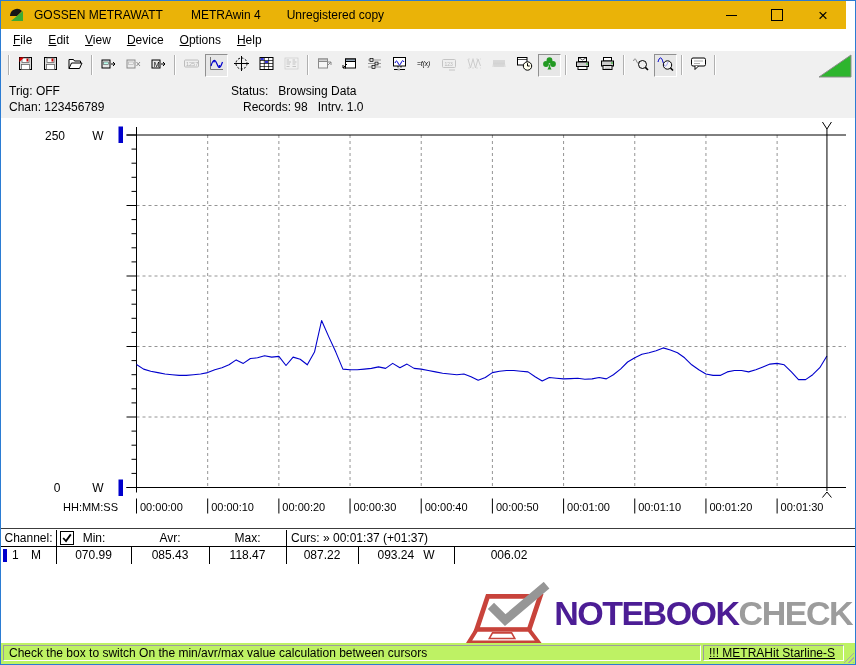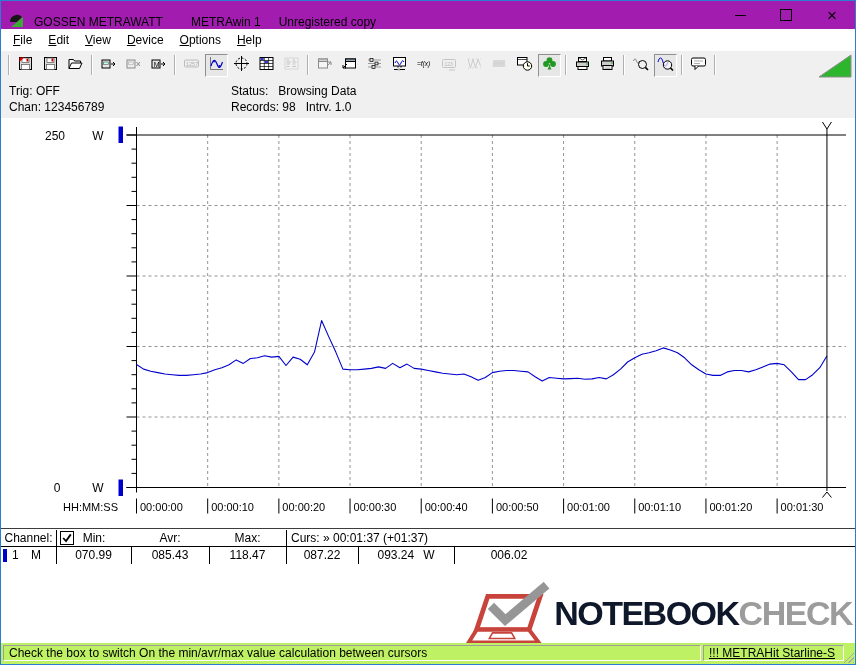--- a/index.html
+++ b/index.html
@@ -1,23 +1,23 @@
 <!DOCTYPE html>
 <html><head>
 <meta charset="utf-8">
 <style>
   html,body{margin:0;padding:0;background:#fff;}
   .win{position:relative;width:856px;height:665px;box-sizing:border-box;border:1px solid #2b7cd3;
        background:#fff;font-family:"Liberation Sans",sans-serif;color:#000;overflow:hidden;}
   
-  .titlebar{position:absolute;top:0;left:0;right:0;height:28px;display:flex;align-items:flex-end;background:#a21caf;}
+  .titlebar{position:absolute;top:0;left:0;right:9px;height:28px;display:flex;align-items:center;background:#eab308;}
   .app-icon{margin-left:8px;width:16px;height:16px;flex:0 0 auto;}
   .t-app{margin-left:9px;font-size:12px;}
   .t-prod{margin-left:28px;font-size:12px;}
-  .t-unreg{margin-left:18px;font-size:12px;}
+  .t-unreg{margin-left:26px;font-size:12px;}
   .win-controls{position:absolute;right:0;top:0;height:28px;display:flex;}
   .win-btn{width:46px;height:28px;display:flex;align-items:center;justify-content:center;}
   .glyph-min{width:11px;height:1px;background:#000;}
   .glyph-max{width:10px;height:10px;border:1px solid #000;}
   .glyph-close{font-size:17px;line-height:17px;}
   
   .menubar{position:absolute;top:28px;left:0;right:0;height:22px;display:flex;align-items:center;
            padding-left:4px;font-size:12px;background:#fff;}
   .menu-item{padding:3px 8px;}
   
@@ -26,41 +26,41 @@
   .tb-sep{width:1px;height:20px;background:#b0b0b0;border-right:1px solid #fff;margin:0 3px;flex:0 0 auto;}
   .tb-btn{width:23px;height:23px;display:flex;align-items:center;justify-content:center;flex:0 0 auto;margin:0 1px;}
   .tb-btn.active{border:1px solid;border-color:#909090 #fff #fff #909090;background:#e7e7e7;box-sizing:border-box;}
   .tb-btn.disabled{opacity:.42;filter:grayscale(1);}
   .conn-tri{position:absolute;right:3px;top:3px;}
   
   .infobar{position:absolute;top:78px;left:0;right:0;height:39px;background:#f0f0f0;
            border-bottom:6px solid #d946ef;font-size:12px;}
   .infobar span{position:absolute;white-space:pre;}
   .i-trig{left:8px;top:5px;}  .i-chan{left:8px;top:21px;}
-  .i-status{left:230px;top:5px;} .i-records{left:230px;top:21px;}
+  .i-status{left:230px;top:5px;} .i-records{left:242px;top:21px;}
   
   .chartpanel{position:absolute;top:117px;left:0;width:854px;height:410px;background:#fff;}
   .chartpanel svg text{font-family:"Liberation Sans",sans-serif;}
   
   .datatable{position:absolute;top:527px;left:0;width:854px;height:115px;border-top:1px solid #3c3c3c;
              background:#fff;font-size:12px;}
   .t-head{position:absolute;top:1px;left:0;right:0;height:16px;border-bottom:1px solid #000;}
   .t-row{position:absolute;top:18px;left:0;right:0;height:17px;}
   .cell{position:absolute;top:0;height:100%;line-height:16px;text-align:center;box-sizing:border-box;}
   .t-row .cell{line-height:17px;}
   .vline{position:absolute;width:1px;background:#000;}
   .cb{position:absolute;left:3px;top:1px;width:12px;height:12px;border:1px solid #000;background:#fff;
       display:flex;align-items:center;justify-content:center;}
   .row-marker{position:absolute;left:2px;top:2px;width:4px;height:13px;}
   .ch-num{position:absolute;left:11px;} .ch-mode{position:absolute;left:30px;}
   .unitcell{display:flex;align-items:center;justify-content:center;gap:9px;}
   
   .watermark{position:absolute;right:3px;top:583px;height:58px;display:flex;align-items:center;}
   .wm-text{font-size:34px;font-weight:bold;letter-spacing:-1.5px;white-space:nowrap;}
-  .wm-nb{color:#0f172a;text-shadow:-2px -2px 0 #fff,2px -2px 0 #fff,-2px 2px 0 #fff,2px 2px 0 #fff,0 -2px 0 #fff,0 2px 0 #fff,-2px 0 0 #fff,2px 0 0 #fff;}
+  .wm-nb{color:#4c1d95;text-shadow:-2px -2px 0 #fff,2px -2px 0 #fff,-2px 2px 0 #fff,2px 2px 0 #fff,0 -2px 0 #fff,0 2px 0 #fff,-2px 0 0 #fff,2px 0 0 #fff;}
   .wm-ck{color:#9c9c9c;}
   
   .statusbar{position:absolute;left:0;right:0;bottom:0;height:21px;background:#bef264;font-size:12px;}
   .sb-panel{position:absolute;top:2px;height:16px;box-sizing:border-box;border:1px solid;
             border-color:#9d9d9d #fff #fff #9d9d9d;line-height:14px;padding-left:5px;white-space:nowrap;overflow:hidden;}
   .sb-msg{left:2px;width:698px;}
   .sb-dev{left:702px;width:141px;text-decoration:underline;}
   .sb-grip{position:absolute;right:1px;bottom:1px;width:13px;height:13px;
            background:repeating-linear-gradient(135deg,transparent 0 2px,#a8a8a8 2px 3px);
            clip-path:polygon(100% 0,100% 100%,0 100%);}
@@ -69,21 +69,21 @@
 <body>
 
 <div class="win">
 
   <div class="titlebar">
     <svg class="app-icon" viewBox="0 0 16 16">
       <path d="M1,9 A7,7 0 0 1 13,4 L8,9 Z" fill="#161616"></path>
       <path d="M2,14 L14,14 L14,4 Z" fill="#3aaa35"></path>
     </svg>
     <span class="t-app">GOSSEN METRAWATT</span>
-    <span class="t-prod">METRAwin 1</span>
+    <span class="t-prod">METRAwin 4</span>
     <span class="t-unreg">Unregistered copy</span>
     <div class="win-controls">
       <div class="win-btn">
           <span class="glyph-min"></span>
         </div>
       <div class="win-btn">
           <span class="glyph-max"></span>
         </div>
       <div class="win-btn">
           <span class="glyph-close">×</span>

